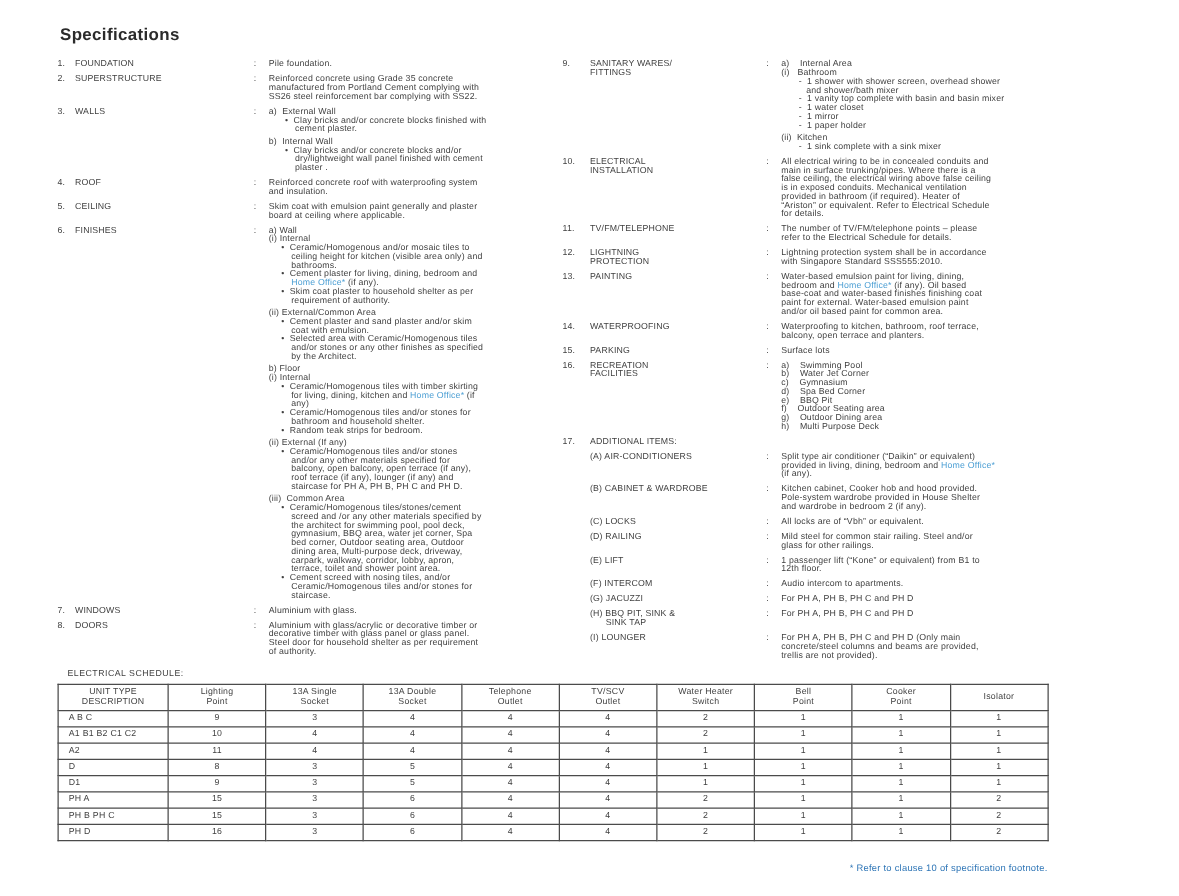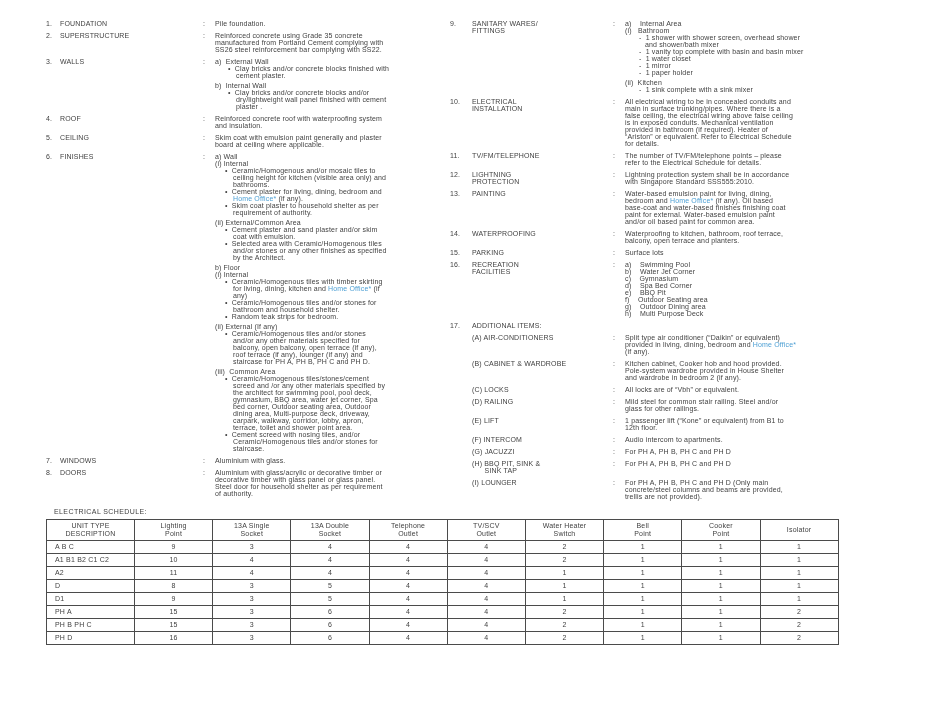--- a/index.html
+++ b/index.html
@@ -48,20 +48,21 @@
   table.sched td.unit{text-align:left; padding-left:8px;}
   .footnote{
     width:792px; text-align:right; margin-top:17px;
     font-size:7.5px; letter-spacing:.2px; color:var(--fblue);
   }
 </style>
 </head>
 <body>
 
 <div class="page">
+  <h1 class="title">Specifications</h1>
 
   <div class="cols">
     <div class="col-left" id="col-left">
         <div class="item">
           <div class="num">1.</div>
           <div class="lbl">
             <div class="lline">FOUNDATION</div>
           </div>
           <div class="colon">:</div>
           <div class="content">
@@ -554,13 +555,14 @@
             <td>4</td>
             <td>2</td>
             <td>1</td>
             <td>1</td>
             <td>2</td>
           </tr>
         </tbody>
       </table>
   </div>
 
+  <div class="footnote">* Refer to clause 10 of specification footnote.</div>
 </div>
 
 </body></html>

